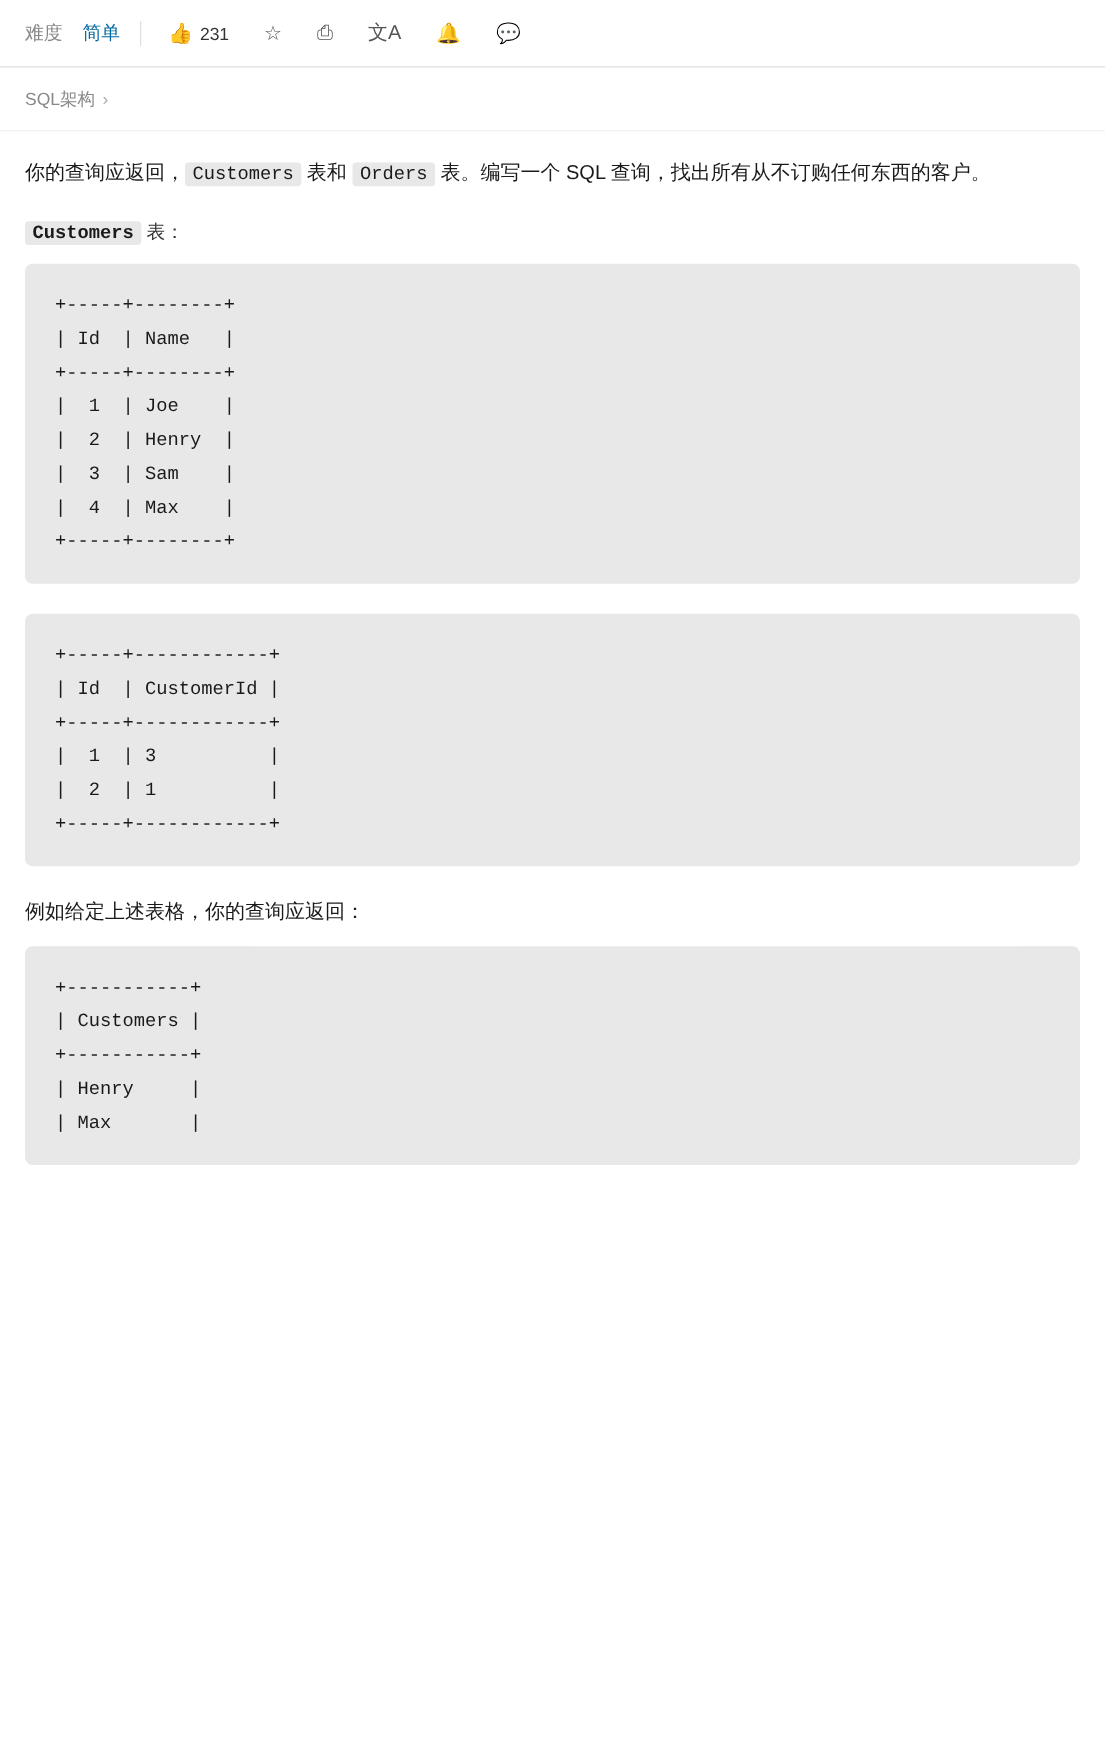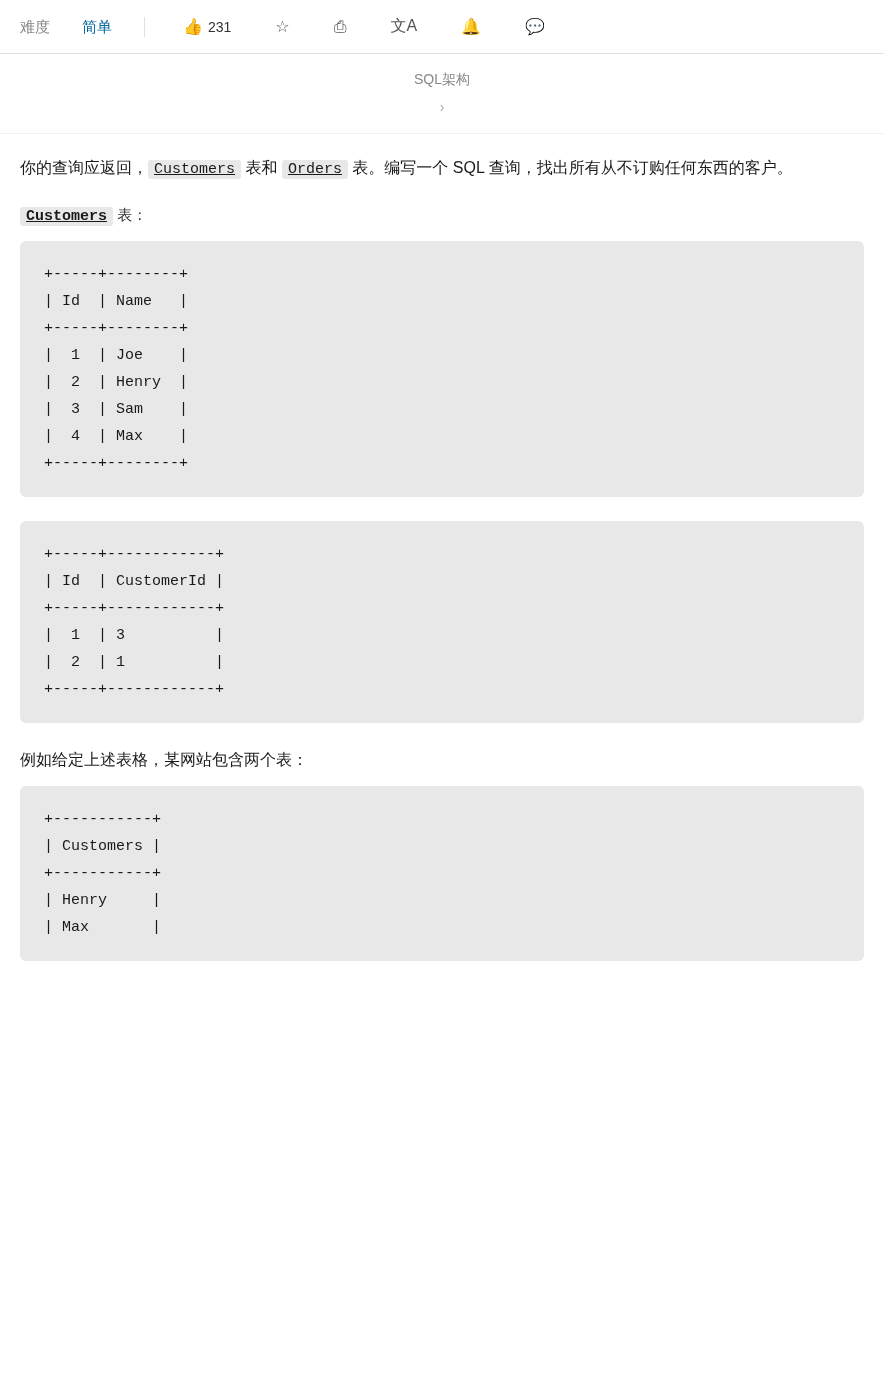--- a/index.html
+++ b/index.html
@@ -16,21 +16,21 @@
       line-height: 1.6;
       max-width: 884px;
       margin: 0 auto;
     }
 
     .top-bar {
       display: flex;
       align-items: center;
       padding: 12px 20px;
       border-bottom: 1px solid #e0e0e0;
-      gap: 32px;
+      gap: 16px;
     }
 
     .difficulty-label {
       color: #888;
       font-size: 15px;
     }
 
     .difficulty-value {
       color: #0369a1;
       font-size: 15px;
@@ -63,21 +63,20 @@
     }
 
     .breadcrumb {
       padding: 14px 20px;
       color: #888;
       font-size: 14px;
       display: flex;
       align-items: center;
       gap: 6px;
       border-bottom: 1px solid #f0f0f0;
-      flex-direction: column;
     }
 
     .breadcrumb-chevron {
       color: #aaa;
     }
 
     .content {
       padding: 20px 20px 40px 20px;
     }
 
@@ -88,21 +87,20 @@
       margin-bottom: 20px;
     }
 
     .code-inline {
       background: #e8e8e8;
       border-radius: 3px;
       padding: 1px 6px;
       font-family: "Courier New", Courier, monospace;
       font-size: 15px;
       color: #1a1a1a;
-      text-decoration: underline;
     }
 
     .table-label {
       font-size: 15px;
       color: #333;
       margin-bottom: 12px;
     }
 
     .table-label .code-inline {
       font-weight: 600;
@@ -184,21 +182,21 @@
 +-----+--------+</div>
 
 
   <div class="code-block">+-----+------------+
 | Id  | CustomerId |
 +-----+------------+
 |  1  | 3          |
 |  2  | 1          |
 +-----+------------+</div>
 
-  <p class="section-label">例如给定上述表格，某网站包含两个表：</p>
+  <p class="section-label">例如给定上述表格，你的查询应返回：</p>
 
   <div class="code-block">+-----------+
 | Customers |
 +-----------+
 | Henry     |
 | Max       |</div>
 
 </div>
 
 </body></html>

